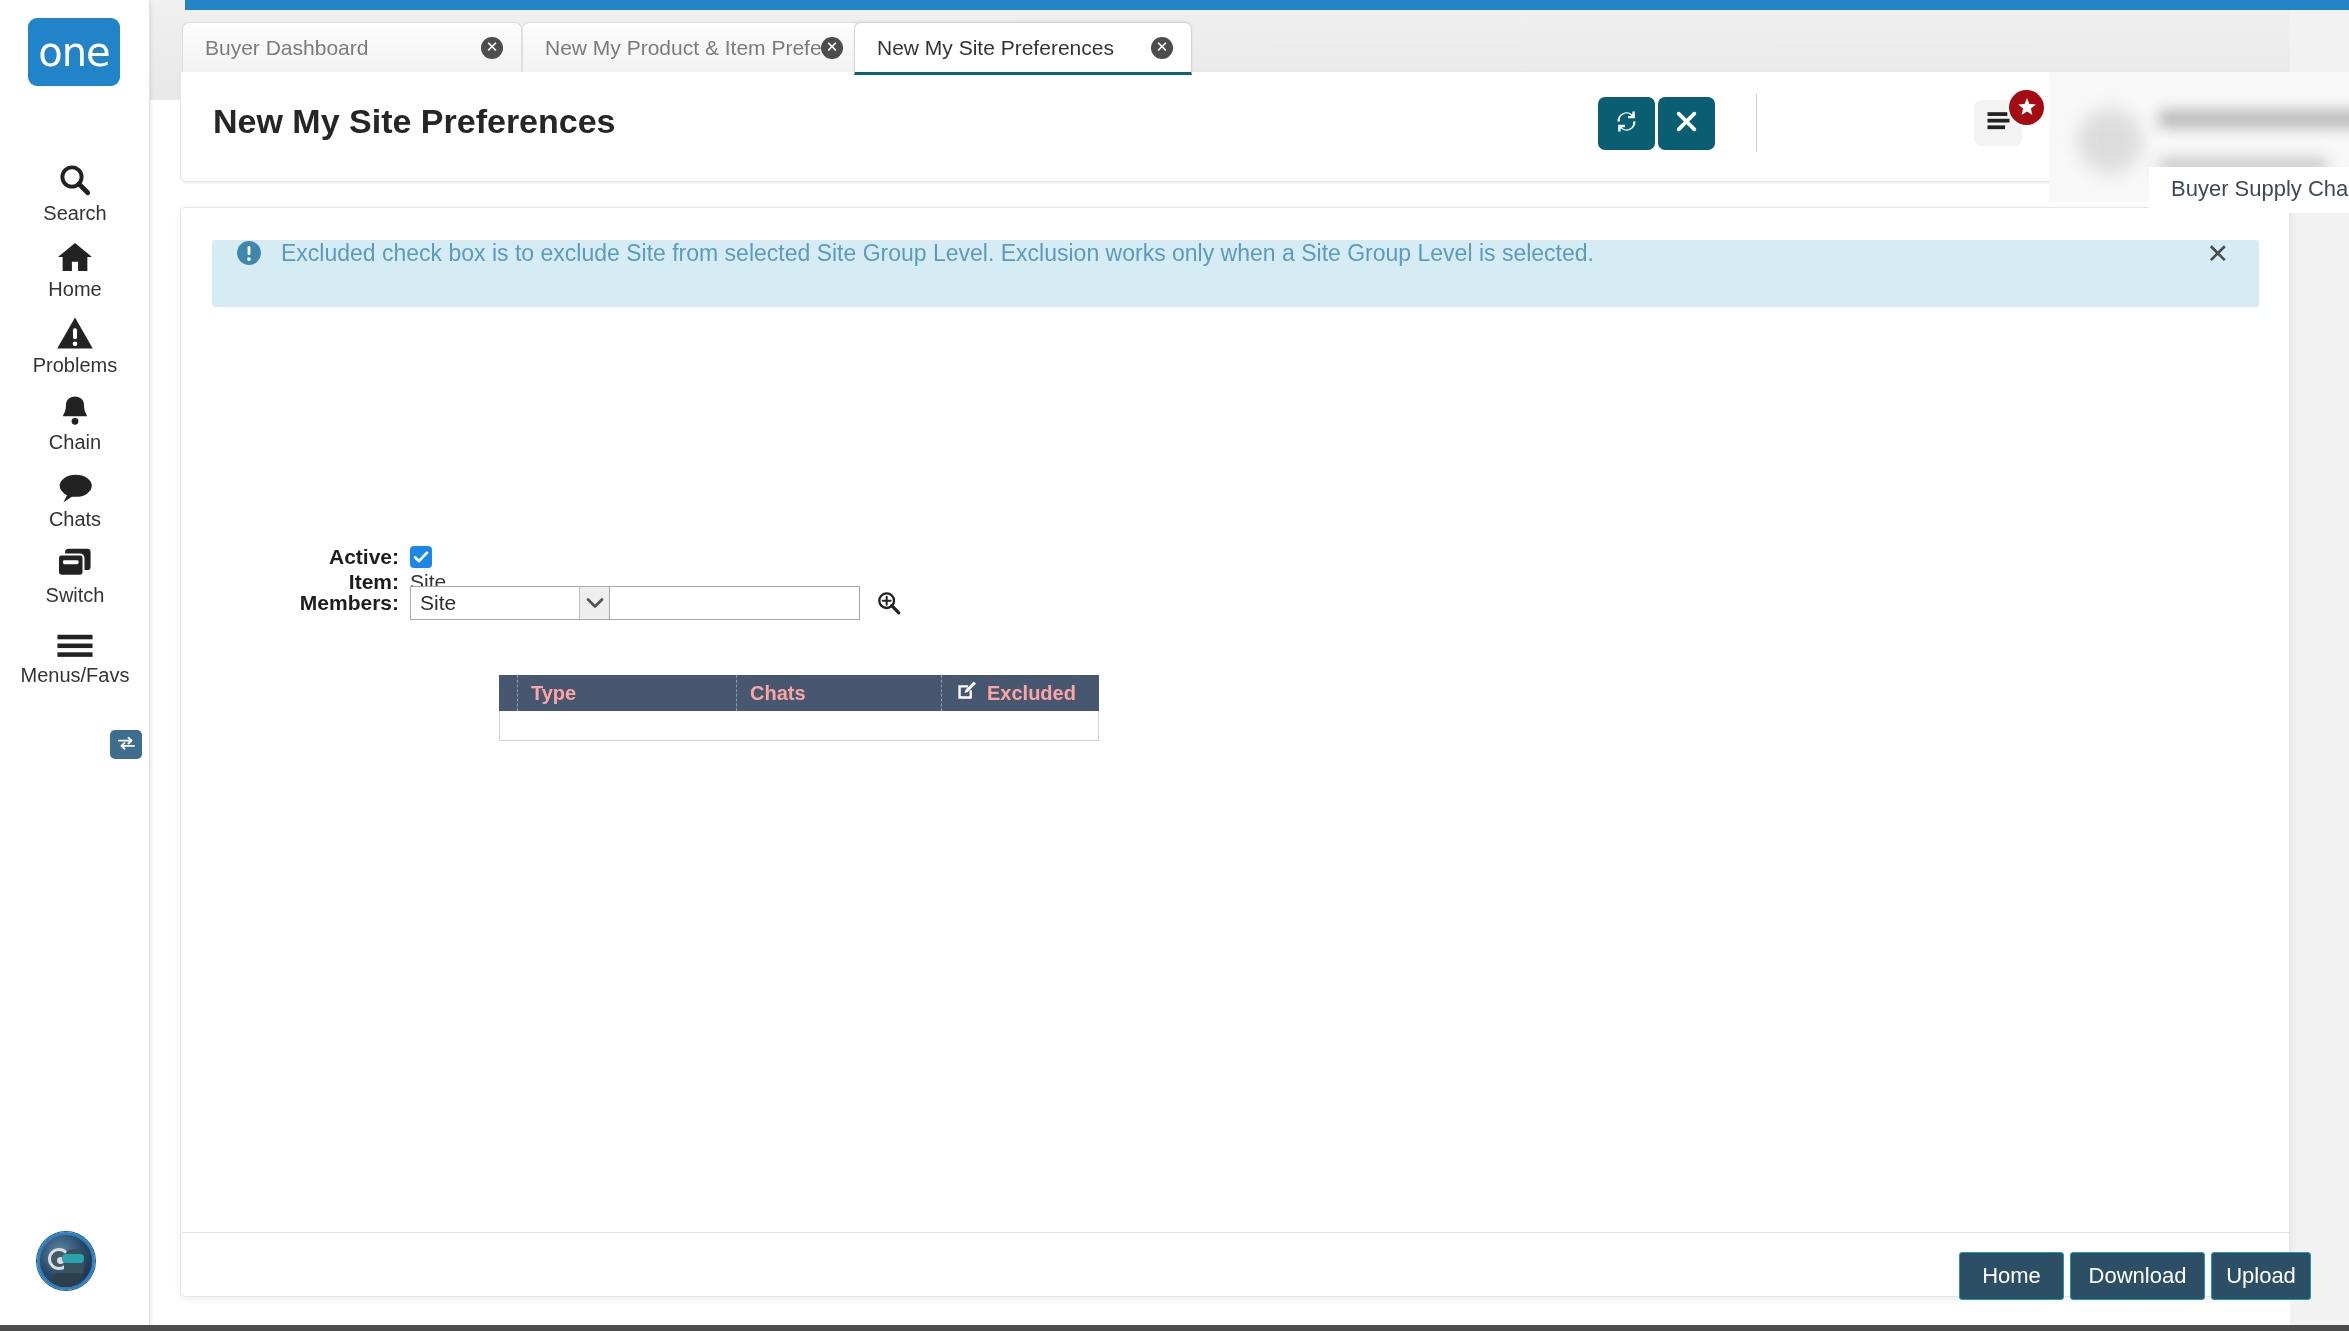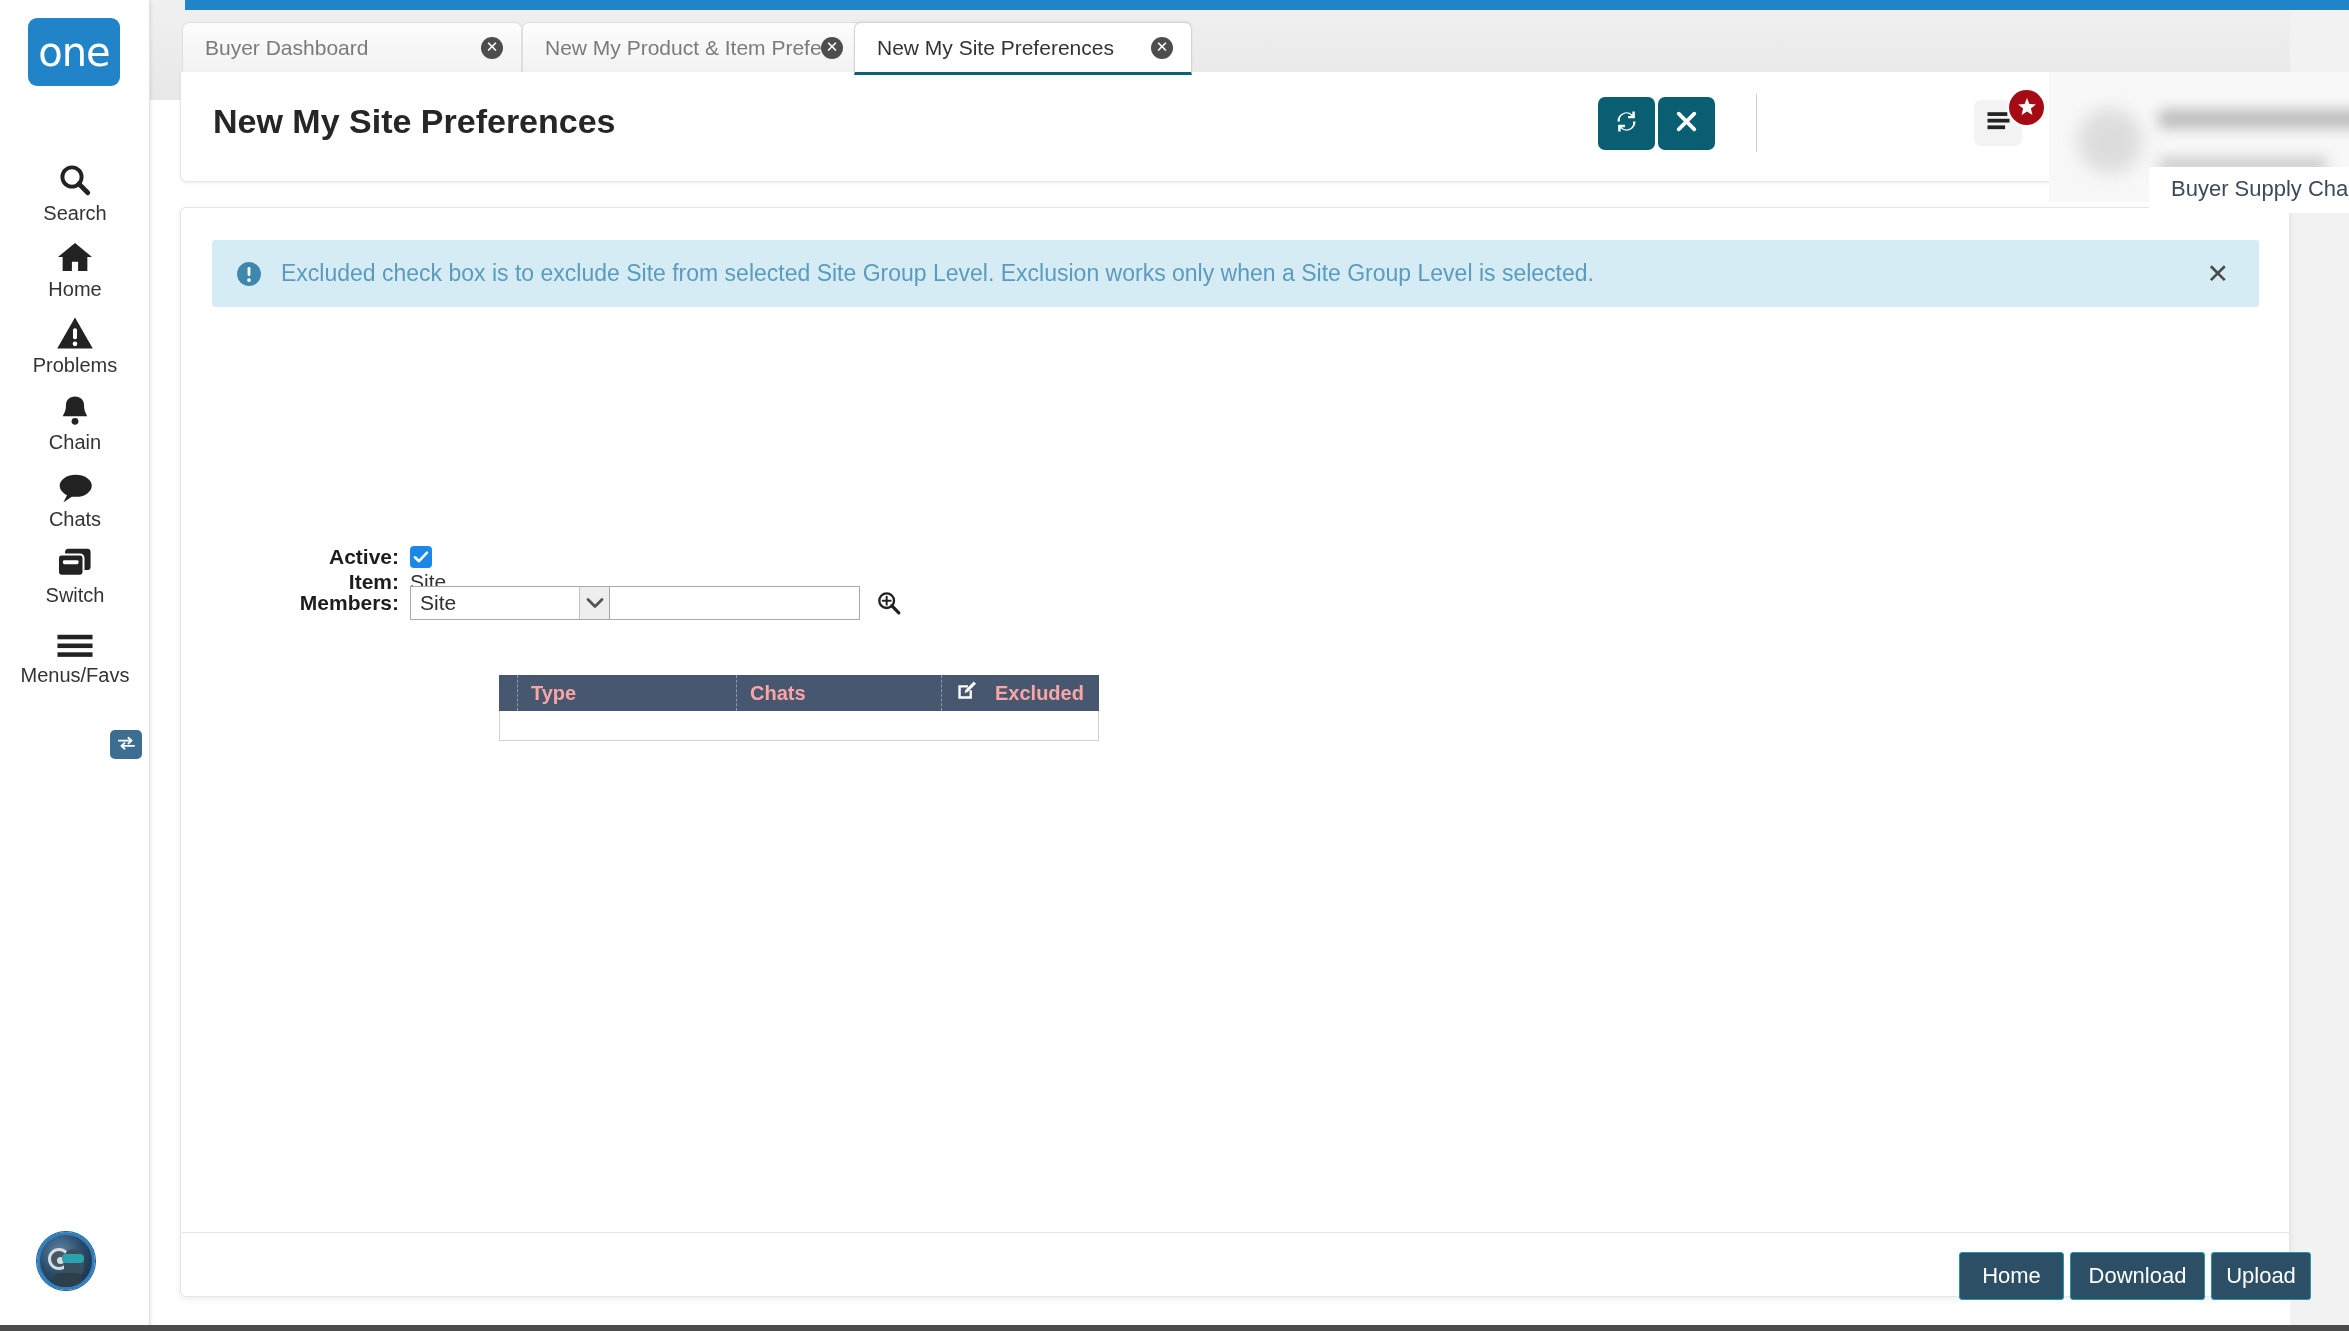--- a/index.html
+++ b/index.html
@@ -195,21 +195,21 @@
     position: absolute; left: 180px; top: 207px;
     width: 2110px; height: 1090px;
     background: #ffffff;
     border: 1px solid #e6e6e6; border-radius: 6px;
     box-shadow: 0 2px 7px rgba(0,0,0,0.08);
     z-index: 6;
   }
   #banner {
     position: absolute; left: 31px; top: 32px; width: 2047px; height: 67px;
     background: #d6ecf5; border-radius: 3px;
-    display: flex; align-items: center;
+    display: flex; 
   }
   #banner-icon {
     margin-left: 24px; width: 26px; height: 26px; flex: 0 0 auto;
     display: flex; align-items: center; justify-content: center;
   }
   #banner-text {
     margin-left: 19px; font-size: 23px; color: #5b9bbd;
     font-family: "Liberation Sans", sans-serif;
   }
   #banner-close {
@@ -277,21 +277,21 @@
   #mhead .th {
     display: flex; align-items: center;
     color: #fca5a5; font-size: 20px; font-weight: 700;
     font-family: "Liberation Sans", sans-serif;
     border-left: 1px dashed #8d9bb0;
     padding-left: 13px;
   }
   #mhead .th.first { border-left: none; width: 18px; padding: 0; }
   #mhead .th.c-type { width: 219px; }
   #mhead .th.c-name { width: 205px; }
-  #mhead .th.c-excl { width: 158px; display: flex; gap: 17px; align-items: center; }
+  #mhead .th.c-excl { width: 158px; display: flex; gap: 9px; align-items: center; }
   #mbody {
     height: 30px; background: #ffffff;
     border-left: 1px solid #d4d4d4; border-right: 1px solid #d4d4d4;
     border-bottom: 1px solid #d4d4d4;
   }
 
   
   #footer-sep {
     position: absolute; left: 1px; top: 1024px; width: 2108px; height: 1px;
     background: #e4e4e4;

